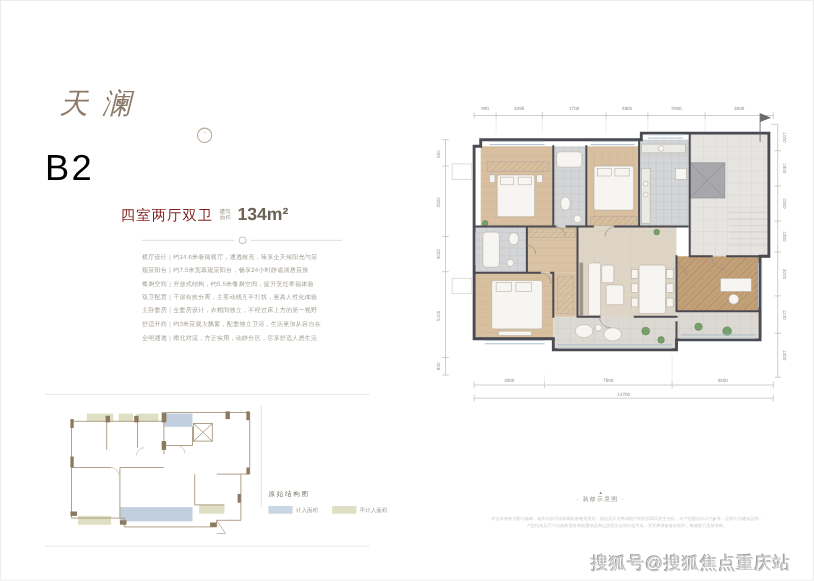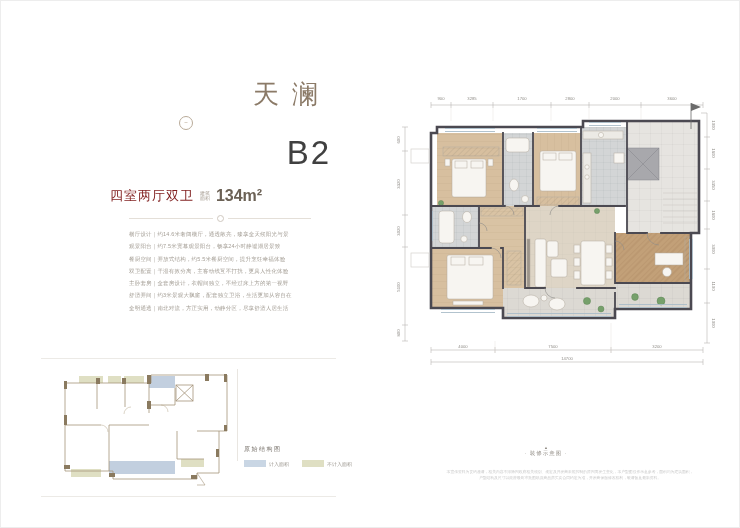--- a/index.html
+++ b/index.html
@@ -1,22 +1,22 @@
 <!DOCTYPE html>
 <html><head>
 <meta charset="utf-8">
 <style>
   html,body{margin:0;padding:0;background:#fff;}
   #stage{position:relative;width:740px;height:528px;background:#ffffff;border:1px solid #ededed;box-sizing:border-box;overflow:hidden;
          font-family:"Liberation Sans","DejaVu Sans",sans-serif;}
   .abs{position:absolute;}
   
-  .panel-title{left:40px;top:76px;width:290px;text-align:right;font-size:26px;color:#8b7a67;letter-spacing:13px;text-indent:13px;}
+  .panel-title{left:40px;top:76px;width:290px;text-align:left;font-size:26px;color:#8b7a67;letter-spacing:13px;text-indent:13px;font-style:italic;}
   .brand-seal{left:178px;top:115px;width:12px;height:12px;border:1px solid #b9ab99;border-radius:50%;color:#b9ab99;font-size:6px;line-height:11px;text-align:center;}
-  .unit-code{left:40px;top:133px;width:290px;text-align:right;font-size:33px;color:#404040;letter-spacing:2px;}
+  .unit-code{left:40px;top:133px;width:290px;text-align:left;font-size:33px;color:#000000;letter-spacing:2px;}
   .spec-row{left:40px;top:186px;width:290px;display:flex;justify-content:center;align-items:center;gap:6px;}
   .spec-layout{font-size:13px;color:#7f1d1d;letter-spacing:1px;}
   .spec-arealabel{display:flex;flex-direction:column;font-size:5px;line-height:5.5px;color:#a0968a;}
   .spec-areavalue{font-size:16px;font-weight:bold;color:#6b6155;text-align:center;}
   .divider{left:128px;top:214px;width:182px;display:flex;align-items:center;gap:4px;}
   .divider .line{flex:1;height:1px;background:#e4dfd8;}
   .divider .dot{width:5px;height:5px;border:1px solid #cfc8bf;border-radius:50%;}
   .features{left:128px;top:227px;width:186px;}
   .feature-line{font-size:5.5px;line-height:12.3px;color:#a39d94;white-space:nowrap;overflow:hidden;letter-spacing:0.2px;}
   
@@ -348,14 +348,15 @@
   <div class="abs plan-caption">
     <div class="tri">▲</div>
     <div class="txt">· 装修示意图 ·</div>
   </div>
 
   <div class="abs disclaimer">
     <div>本宣传资料为要约邀请，相关内容不排除因政府相关规划、规定及开发商未能控制的原因而发生变化，本户型图仅作示意参考，面积均为建筑面积，</div>
     <div>户型结构及尺寸以政府最终审批图纸及商品房买卖合同约定为准，开发商保留修改权利，敬请留意最新资料。</div>
   </div>
 
+  <div class="abs watermark">搜狐号@搜狐焦点重庆站</div>
 
 </div>
 
 </body></html>

